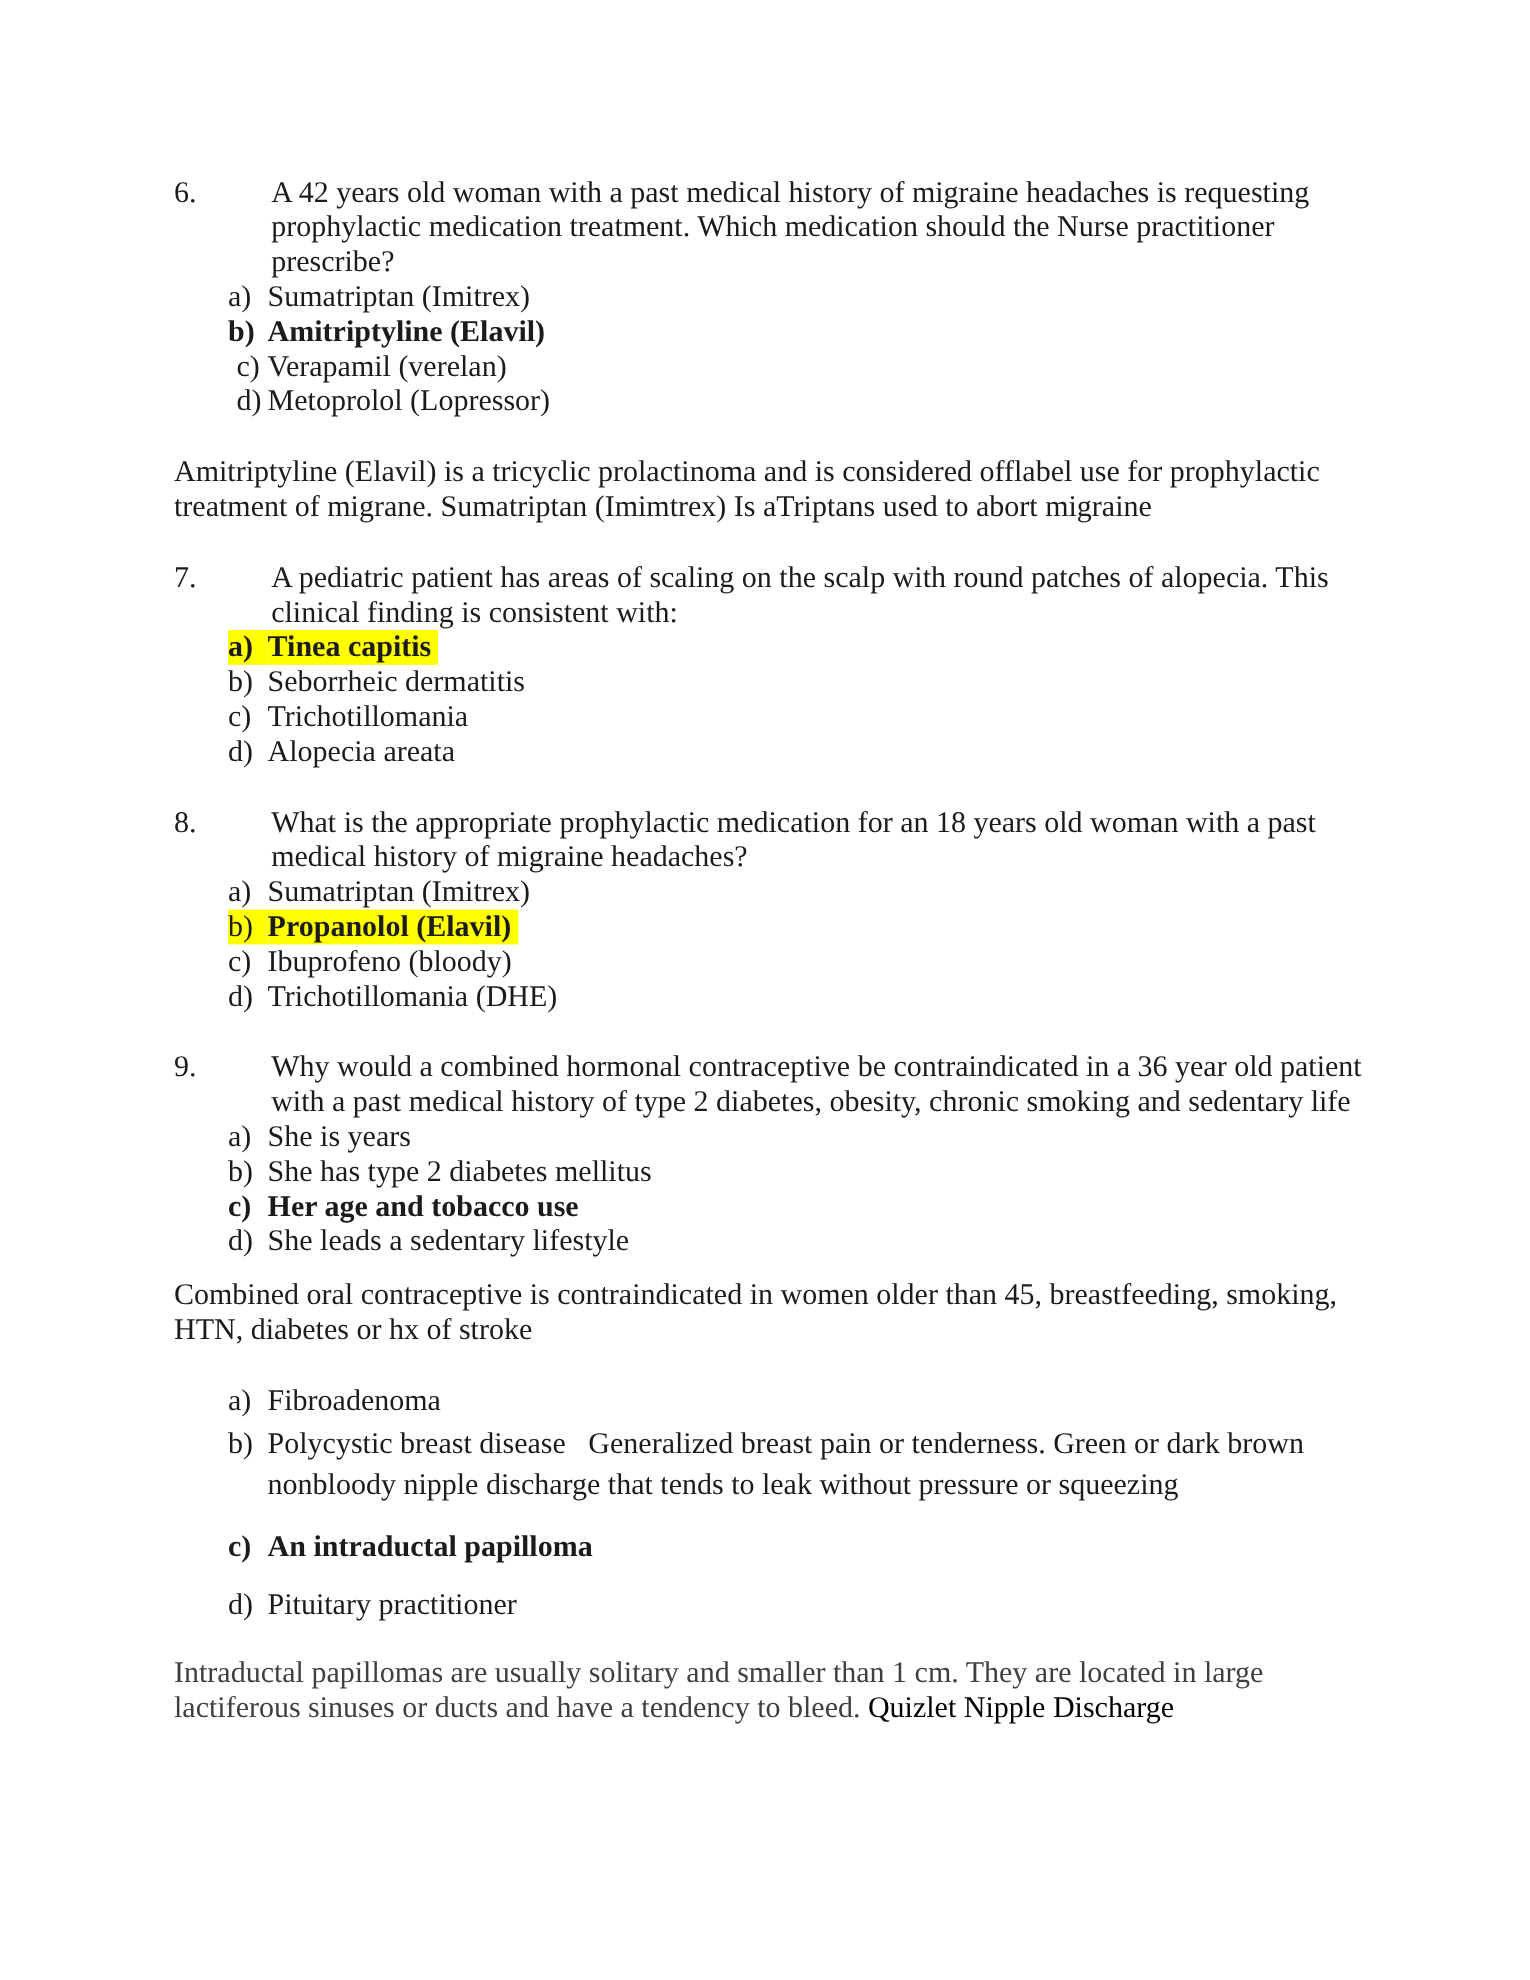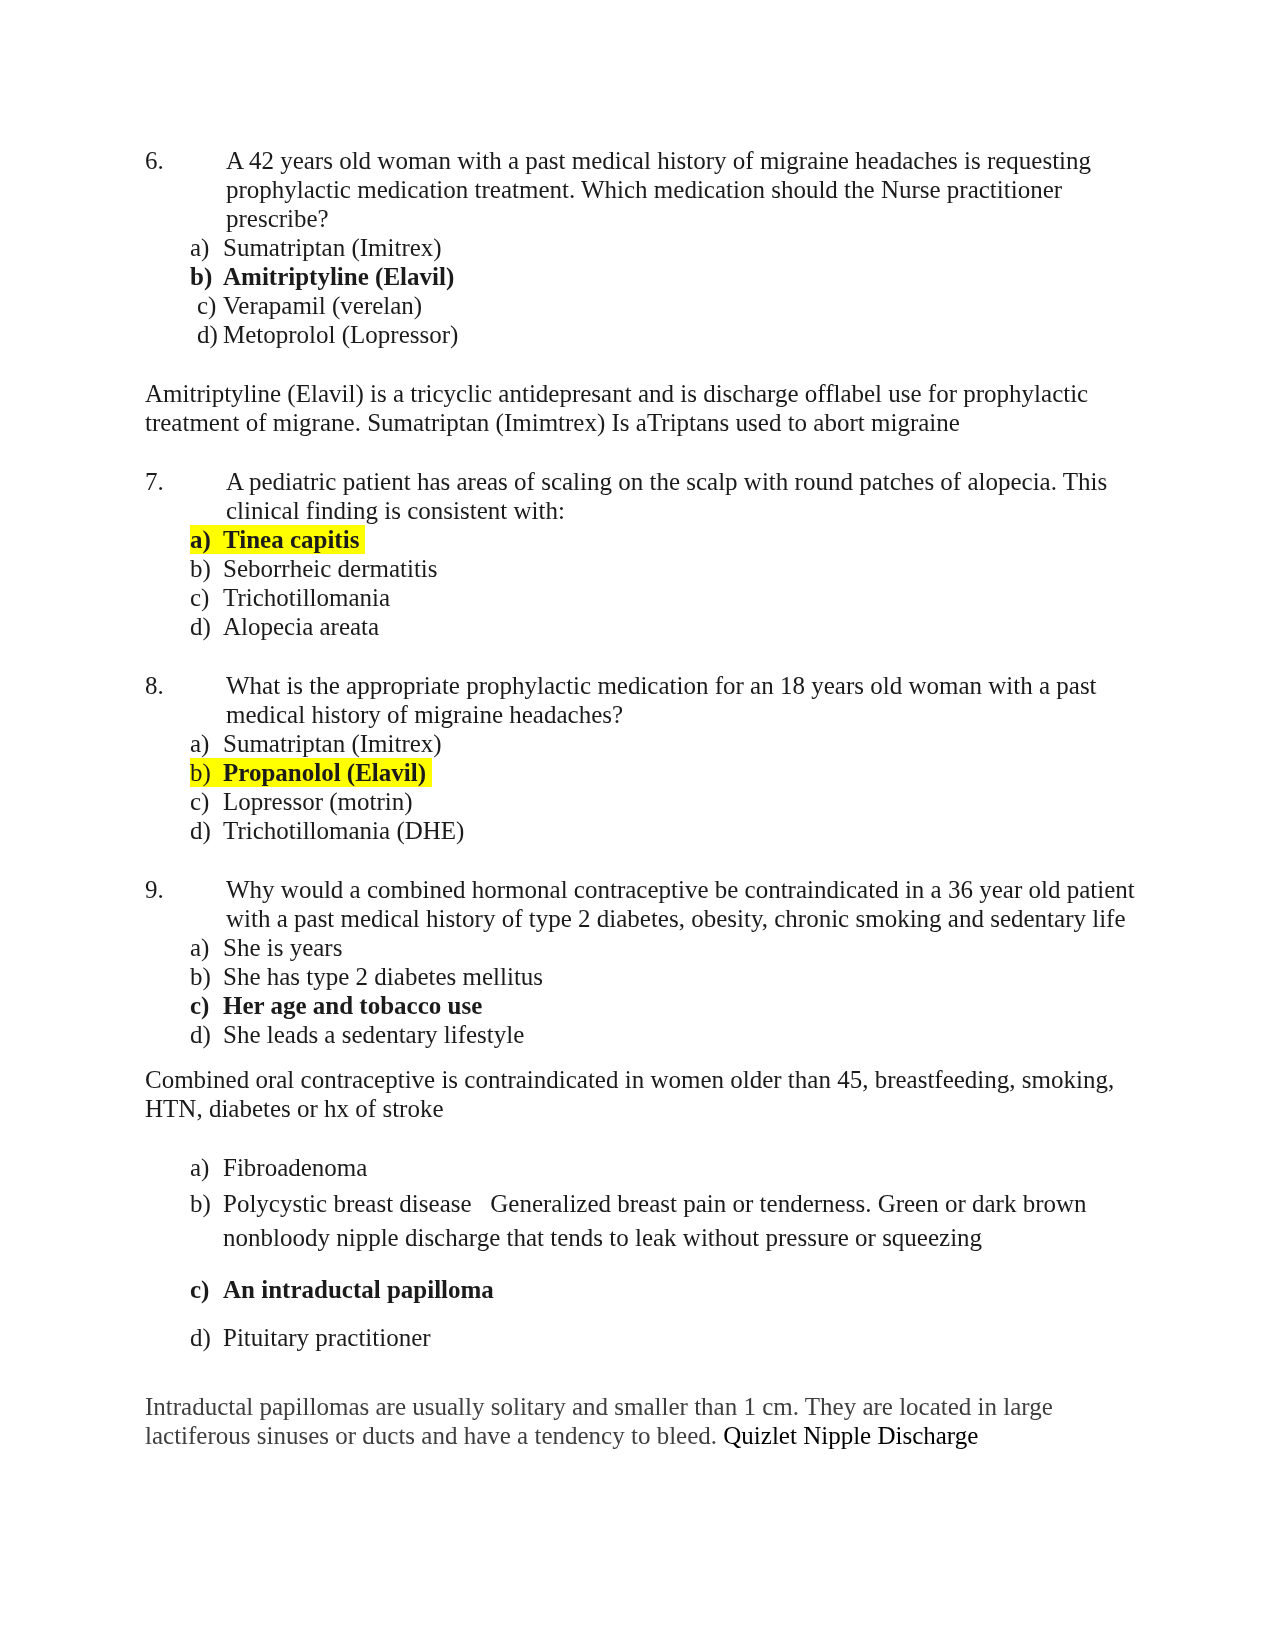--- a/index.html
+++ b/index.html
@@ -35,21 +35,21 @@
   .opt.shift .opt-letter { flex: 0 0 26px; }
   .opt .opt-text { max-width: 905px; }
   .bold { font-weight: bold; }
   .hl { background: #ffff00; }
   .opt-text.hl { padding-right: 6px; }
   .explanation {
     margin: 30px 0 0 0;
     width: 990px;
   }
   .explanation.tight { margin-top: 16px; }
-  .explanation.final { margin-top: 40px; color: #3f3f3f; }
+  .explanation.final { margin-top: 28px; color: #3f3f3f; }
   .explanation.final .ref { color: #000000; }
   
   .q10 .opt-a { margin-bottom: 5px; }
   .q10 .opt-b { line-height: 34px; margin-bottom: 20px; }
   .q10 .opt-c { margin-bottom: 19px; }
 </style>
 </head>
 <body>
 
 <div class="page">
@@ -71,21 +71,21 @@
       <div class="opt shift">
         <span class="opt-letter">c)</span>
         <span class="opt-text">Verapamil (verelan)</span>
       </div>
       <div class="opt shift">
         <span class="opt-letter">d)</span>
         <span class="opt-text">Metoprolol (Lopressor)</span>
       </div>
     </div>
 
-    <p class="explanation">Amitriptyline (Elavil) is a tricyclic antidepresant and is discharge offlabel use for prophylactic treatment of migrane. Sumatriptan (Imimtrex) Is aTriptans used to abort migraine</p>
+    <p class="explanation">Amitriptyline (Elavil) is a tricyclic prolactinoma and is considered offlabel use for prophylactic treatment of migrane. Sumatriptan (Imimtrex) Is aTriptans used to abort migraine</p>
 
     <div class="question gap">
       <div class="q-lead">
         <span class="q-num">7.</span>
         <div class="q-text">A pediatric patient has areas of scaling on the scalp with round patches of alopecia. This clinical finding is consistent with:</div>
       </div>
       <div class="opt">
         <span class="opt-letter bold hl">a)</span>
         <span class="opt-text bold hl">Tinea capitis</span>
       </div>
@@ -111,21 +111,21 @@
       <div class="opt">
         <span class="opt-letter">a)</span>
         <span class="opt-text">Sumatriptan (Imitrex)</span>
       </div>
       <div class="opt">
         <span class="opt-letter hl">b)</span>
         <span class="opt-text bold hl">Propanolol (Elavil)</span>
       </div>
       <div class="opt">
         <span class="opt-letter">c)</span>
-        <span class="opt-text">Lopressor (motrin)</span>
+        <span class="opt-text">Ibuprofeno (bloody)</span>
       </div>
       <div class="opt">
         <span class="opt-letter">d)</span>
         <span class="opt-text">Trichotillomania (DHE)</span>
       </div>
     </div>
 
     <div class="question gap">
       <div class="q-lead">
         <span class="q-num">9.</span>

